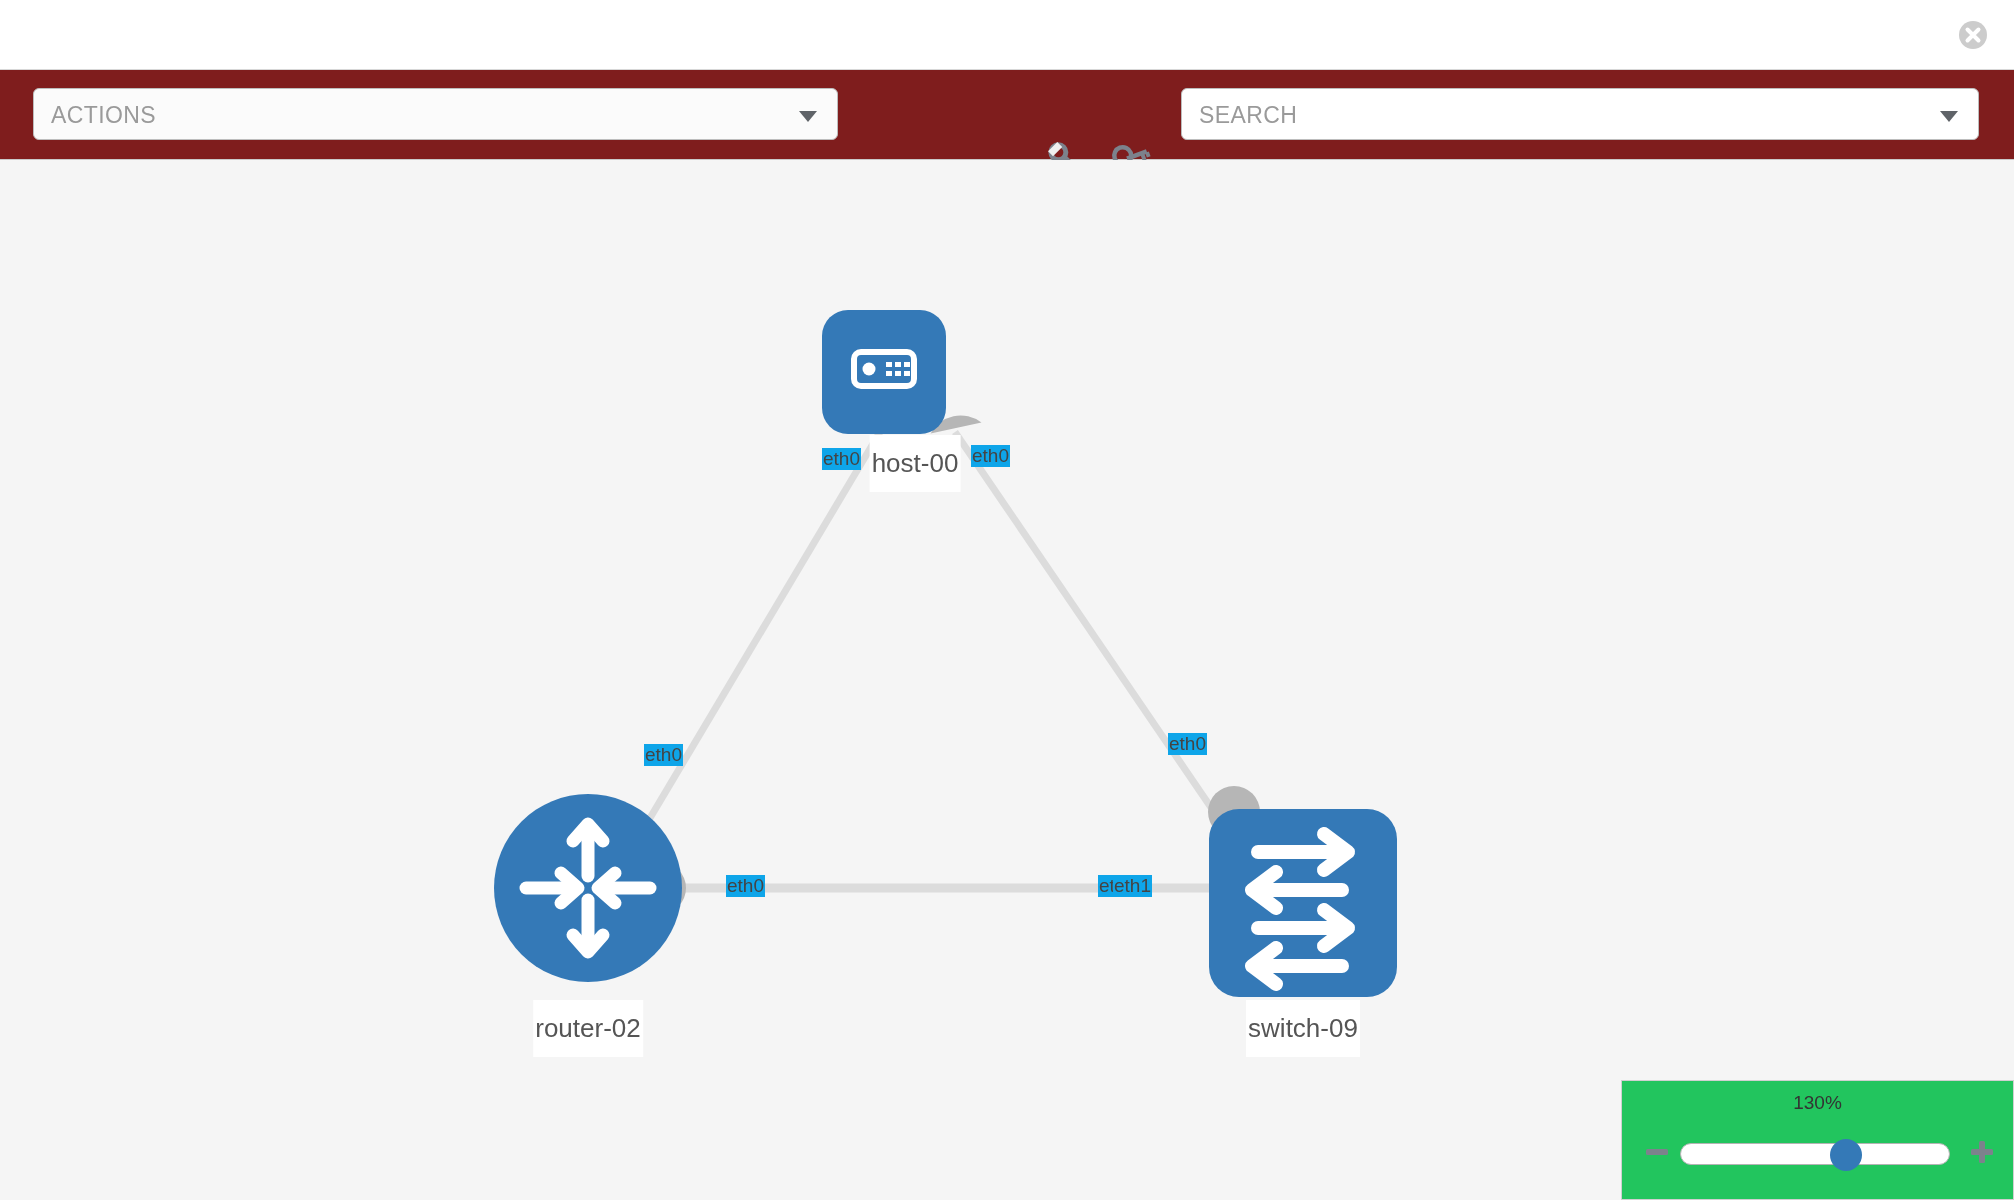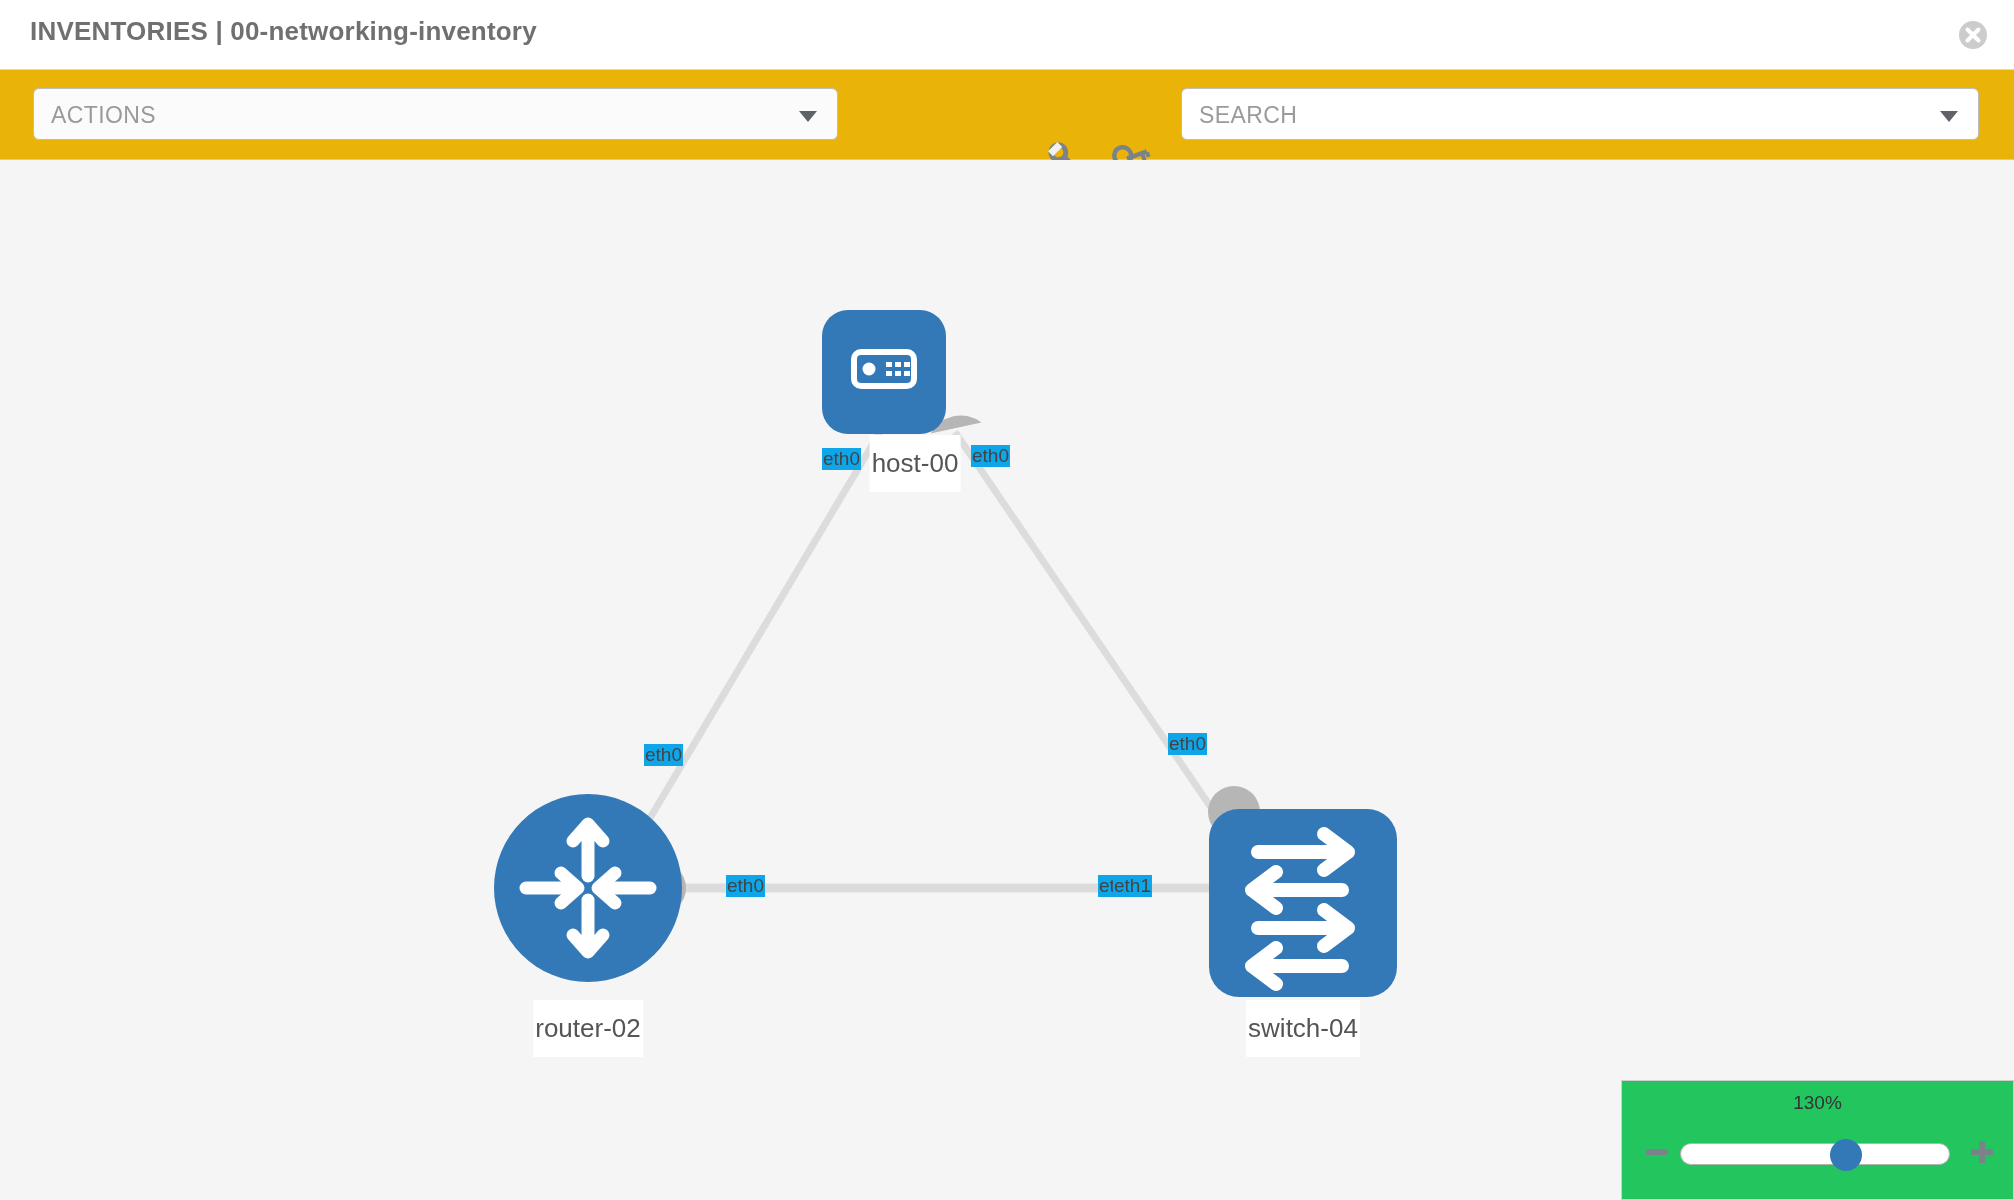--- a/index.html
+++ b/index.html
@@ -48,21 +48,21 @@
     height: 30px;
     cursor: pointer;
   }
 
   
   .toolbar {
     position: absolute;
     left: 0; top: 70px;
     width: 2014px;
     height: 90px;
-    background: #eab308;
+    background: #7f1d1d;
     border-bottom: 1px solid #c9c9c9;
     box-sizing: border-box;
   }
   .actions-select {
     position: absolute;
     left: 33px;
     top: 18px;
     width: 805px;
     height: 52px;
     background: #fbfbfb;
@@ -206,21 +206,20 @@
     background: #3479b7;
     cursor: grab;
   }
 </style>
 </head>
 <body>
 
 <div id="app">
 
   <div class="header">
-    <div class="header-title">INVENTORIES | 00-networking-inventory</div>
     <div class="close-btn">
       <svg width="30" height="30" viewBox="0 0 30 30">
         <circle cx="15" cy="15" r="14" fill="#cccccc"></circle>
         <path d="M9.5 9.5 L20.5 20.5 M20.5 9.5 L9.5 20.5" stroke="#ffffff" stroke-width="4" stroke-linecap="round"></path>
       </svg>
     </div>
   </div>
 
   <div class="toolbar">
 
@@ -312,21 +311,21 @@
           <line x1="1258" y1="768" x2="1342" y2="768"></line>
           <polyline points="1324,750 1348,768 1324,786"></polyline>
           <line x1="1342" y1="806" x2="1258" y2="806"></line>
           <polyline points="1276,788 1252,806 1276,824"></polyline>
         </g>
       </g>
     </svg>
 
     <div class="node-label" style="left:915px; top:275px;">host-00</div>
     <div class="node-label" style="left:588px; top:840px;">router-02</div>
-    <div class="node-label" style="left:1303px; top:840px;">switch-04</div>
+    <div class="node-label" style="left:1303px; top:840px;">switch-09</div>
 
     <div class="iface-label" style="left:822px; top:288px;">eth0</div>
     <div class="iface-label" style="left:971px; top:285px;">eth0</div>
     <div class="iface-label" style="left:644px; top:584px;">eth0</div>
     <div class="iface-label" style="left:1168px; top:573px;">eth0</div>
     <div class="iface-label" style="left:726px; top:715px;">eth0</div>
     <div class="iface-label" style="left:1098px; top:715px;">eth0</div>
     <div class="iface-label" style="left:1113px; top:715px;">eth1</div>
   </div>
 

